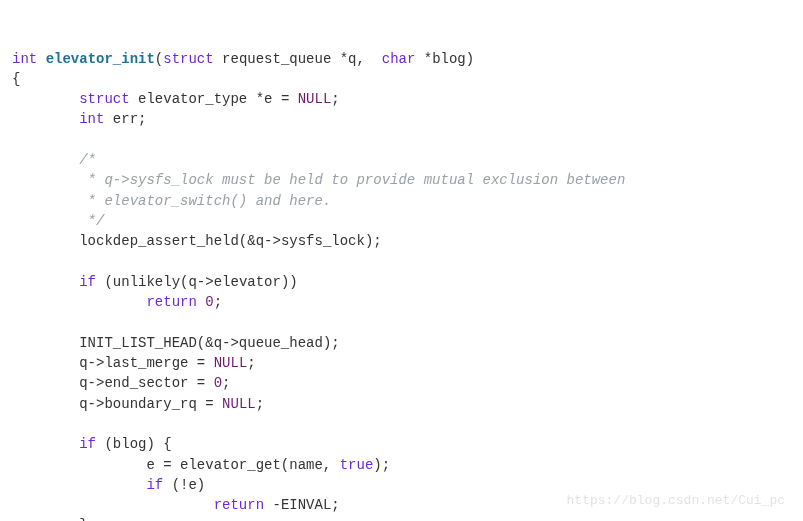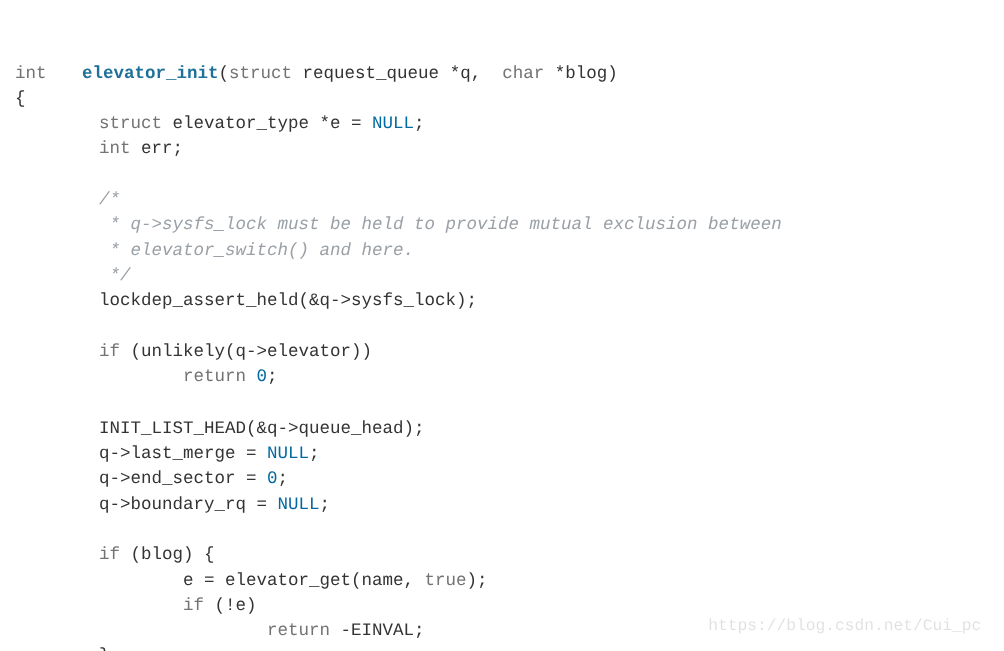--- a/index.html
+++ b/index.html
@@ -10,24 +10,24 @@
     line-height: 1.45;
     color: #333;
     background: #fff;
     white-space: pre;
     position: relative;
     width: 803px;
     height: 521px;
     box-sizing: border-box;
     overflow: hidden;
   }
-  .kw { color: #737373; }
-  .fn { color: #1f7199; font-weight: bold; margin-left: 20px; }
+  .kw { color: #6d28d9; }
+  .fn { color: #1f7199; font-weight: bold; }
   .bold { font-weight: normal; }
-  .num { color: #0369a1; }
+  .num { color: #701a75; }
   .cmt { color: #9aa0a6; font-style: italic; }
   .watermark {
     position: absolute;
     right: 18px;
     bottom: 10px;
     color: rgba(0,0,0,0.12);
     font-family: Liberation Mono, monospace;
     font-size: 13px;
     white-space: nowrap;
   }

